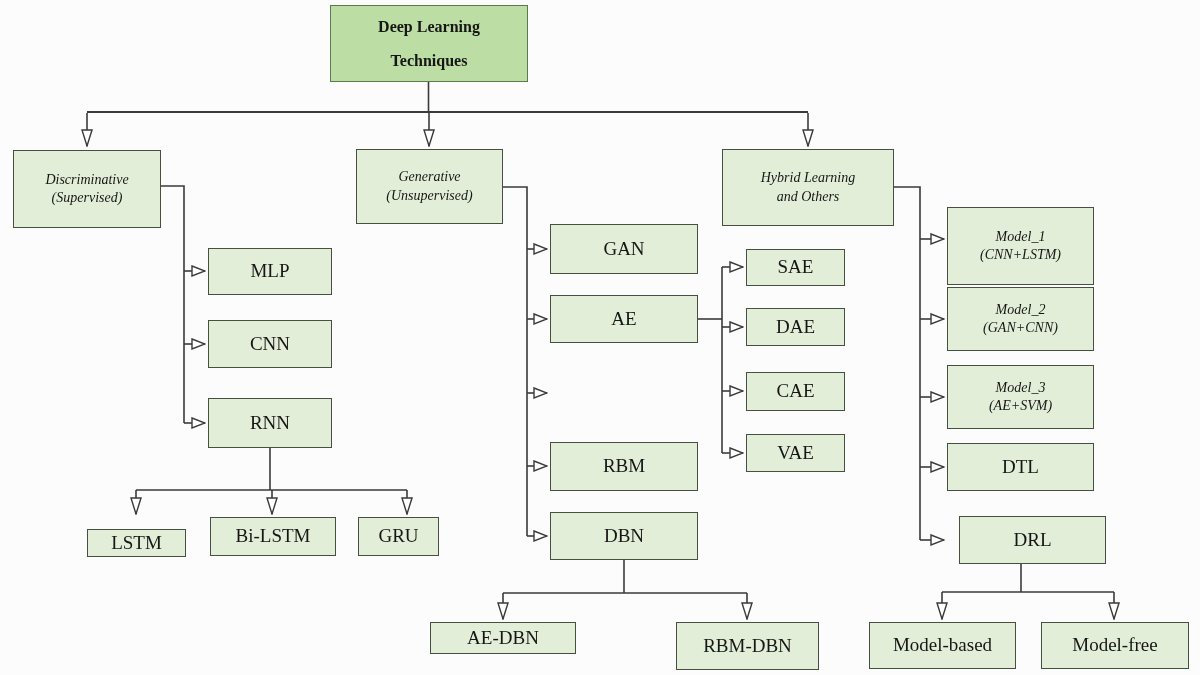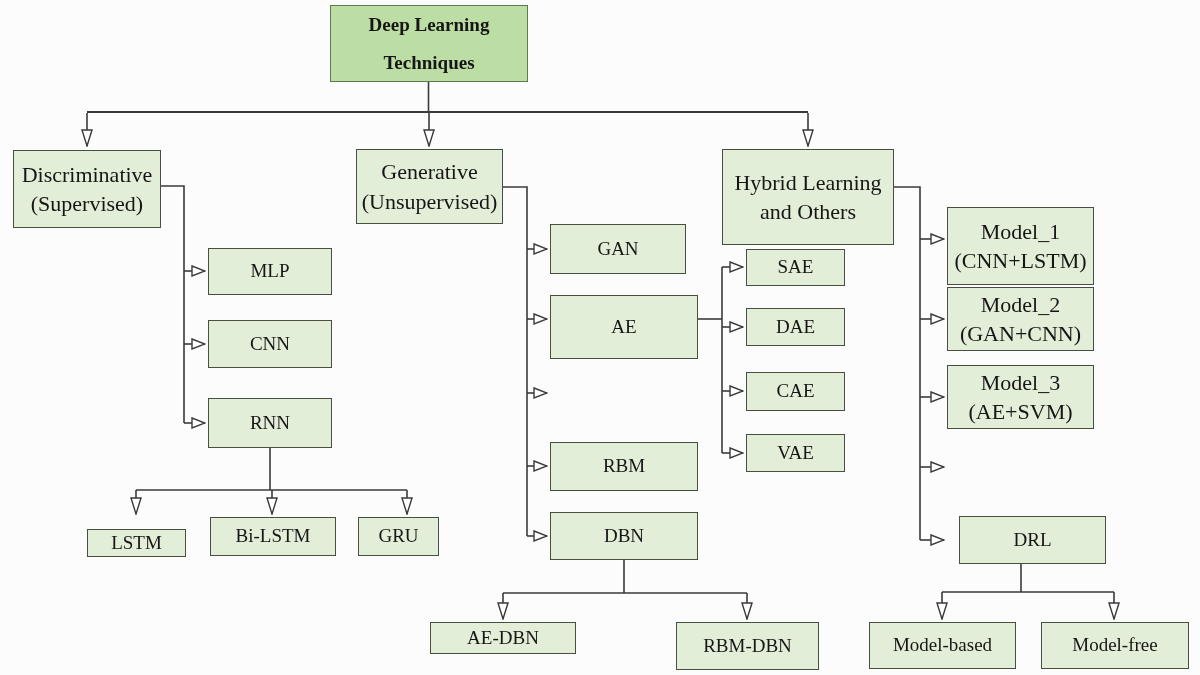--- a/index.html
+++ b/index.html
@@ -17,26 +17,26 @@
     background:var(--node-fill,#e3eed8);
     border:1.6px solid var(--node-border,#474f41);
     color:#161616;
     display:flex;flex-direction:column;
     align-items:center;justify-content:center;
     text-align:center;
     font-size:19px;
     line-height:1.3;
     white-space:nowrap;
   }
-  .node.two{font-size:22px;line-height:1.32;}
+  .node.two{font-size:14px;line-height:1.32;font-style:italic;}
   .node.root{
     background:var(--root-fill,#bcdda3);
     border-color:var(--root-border,#5c7a4e);
     font-weight:bold;
-    font-size:19px;
+    font-size:16px;
     line-height:1.35;
     gap:12px;
   }
 </style>
 </head>
 <body>
 
 <div id="stage" style="--bg: #fcfcfc; --root-fill: #bcdda3; --root-border: #5c7a4e; --node-fill: #e3eed8; --node-border: #474f41;">
 
   <svg id="connectors" viewBox="0 0 1200 675" fill="none" stroke="#3a3a3a" stroke-width="1.6">
@@ -104,34 +104,34 @@
   </div>
 
   <div class="node two" style="left:13px;top:150px;width:148px;height:78px">
     <span>Discriminative</span>
     <span>(Supervised)</span>
   </div>
   <div class="node two" style="left:356px;top:149px;width:147px;height:75px">
     <span>Generative</span>
     <span>(Unsupervised)</span>
   </div>
-  <div class="node two" style="left:722px;top:149px;width:172px;height:96px">
+  <div class="node two" style="left:722px;top:149px;width:172px;height:77px">
     <span>Hybrid Learning</span>
     <span>and Others</span>
   </div>
 
   <div class="node" style="left:208px;top:248px;width:124px;height:47px">MLP</div>
   <div class="node" style="left:208px;top:320px;width:124px;height:48px">CNN</div>
   <div class="node" style="left:208px;top:398px;width:124px;height:50px">RNN</div>
   <div class="node" style="left:87px;top:529px;width:99px;height:28px">LSTM</div>
   <div class="node" style="left:210px;top:517px;width:126px;height:39px">Bi-LSTM</div>
   <div class="node" style="left:358px;top:517px;width:81px;height:39px">GRU</div>
 
-  <div class="node" style="left:550px;top:224px;width:136px;height:50px">GAN</div>
-  <div class="node" style="left:550px;top:295px;width:148px;height:64px">AE</div>
+  <div class="node" style="left:550px;top:224px;width:148px;height:50px">GAN</div>
+  <div class="node" style="left:550px;top:295px;width:148px;height:48px">AE</div>
   <div class="node" style="left:550px;top:442px;width:148px;height:49px">RBM</div>
   <div class="node" style="left:550px;top:512px;width:148px;height:48px">DBN</div>
 
   <div class="node" style="left:746px;top:249px;width:99px;height:37px">SAE</div>
   <div class="node" style="left:746px;top:308px;width:99px;height:38px">DAE</div>
   <div class="node" style="left:746px;top:372px;width:99px;height:39px">CAE</div>
   <div class="node" style="left:746px;top:434px;width:99px;height:38px">VAE</div>
 
   <div class="node" style="left:430px;top:622px;width:146px;height:32px">AE-DBN</div>
   <div class="node" style="left:676px;top:622px;width:143px;height:48px">RBM-DBN</div>
@@ -141,18 +141,19 @@
     <span>(CNN+LSTM)</span>
   </div>
   <div class="node two" style="left:947px;top:287px;width:147px;height:64px">
     <span>Model_2</span>
     <span>(GAN+CNN)</span>
   </div>
   <div class="node two" style="left:947px;top:365px;width:147px;height:64px">
     <span>Model_3</span>
     <span>(AE+SVM)</span>
   </div>
+  <div class="node" style="left:947px;top:443px;width:147px;height:48px">DTL</div>
   <div class="node" style="left:959px;top:516px;width:147px;height:48px">DRL</div>
 
   <div class="node" style="left:869px;top:622px;width:147px;height:47px">Model-based</div>
   <div class="node" style="left:1041px;top:622px;width:148px;height:47px">Model-free</div>
 
 </div>
 
 </body></html>

